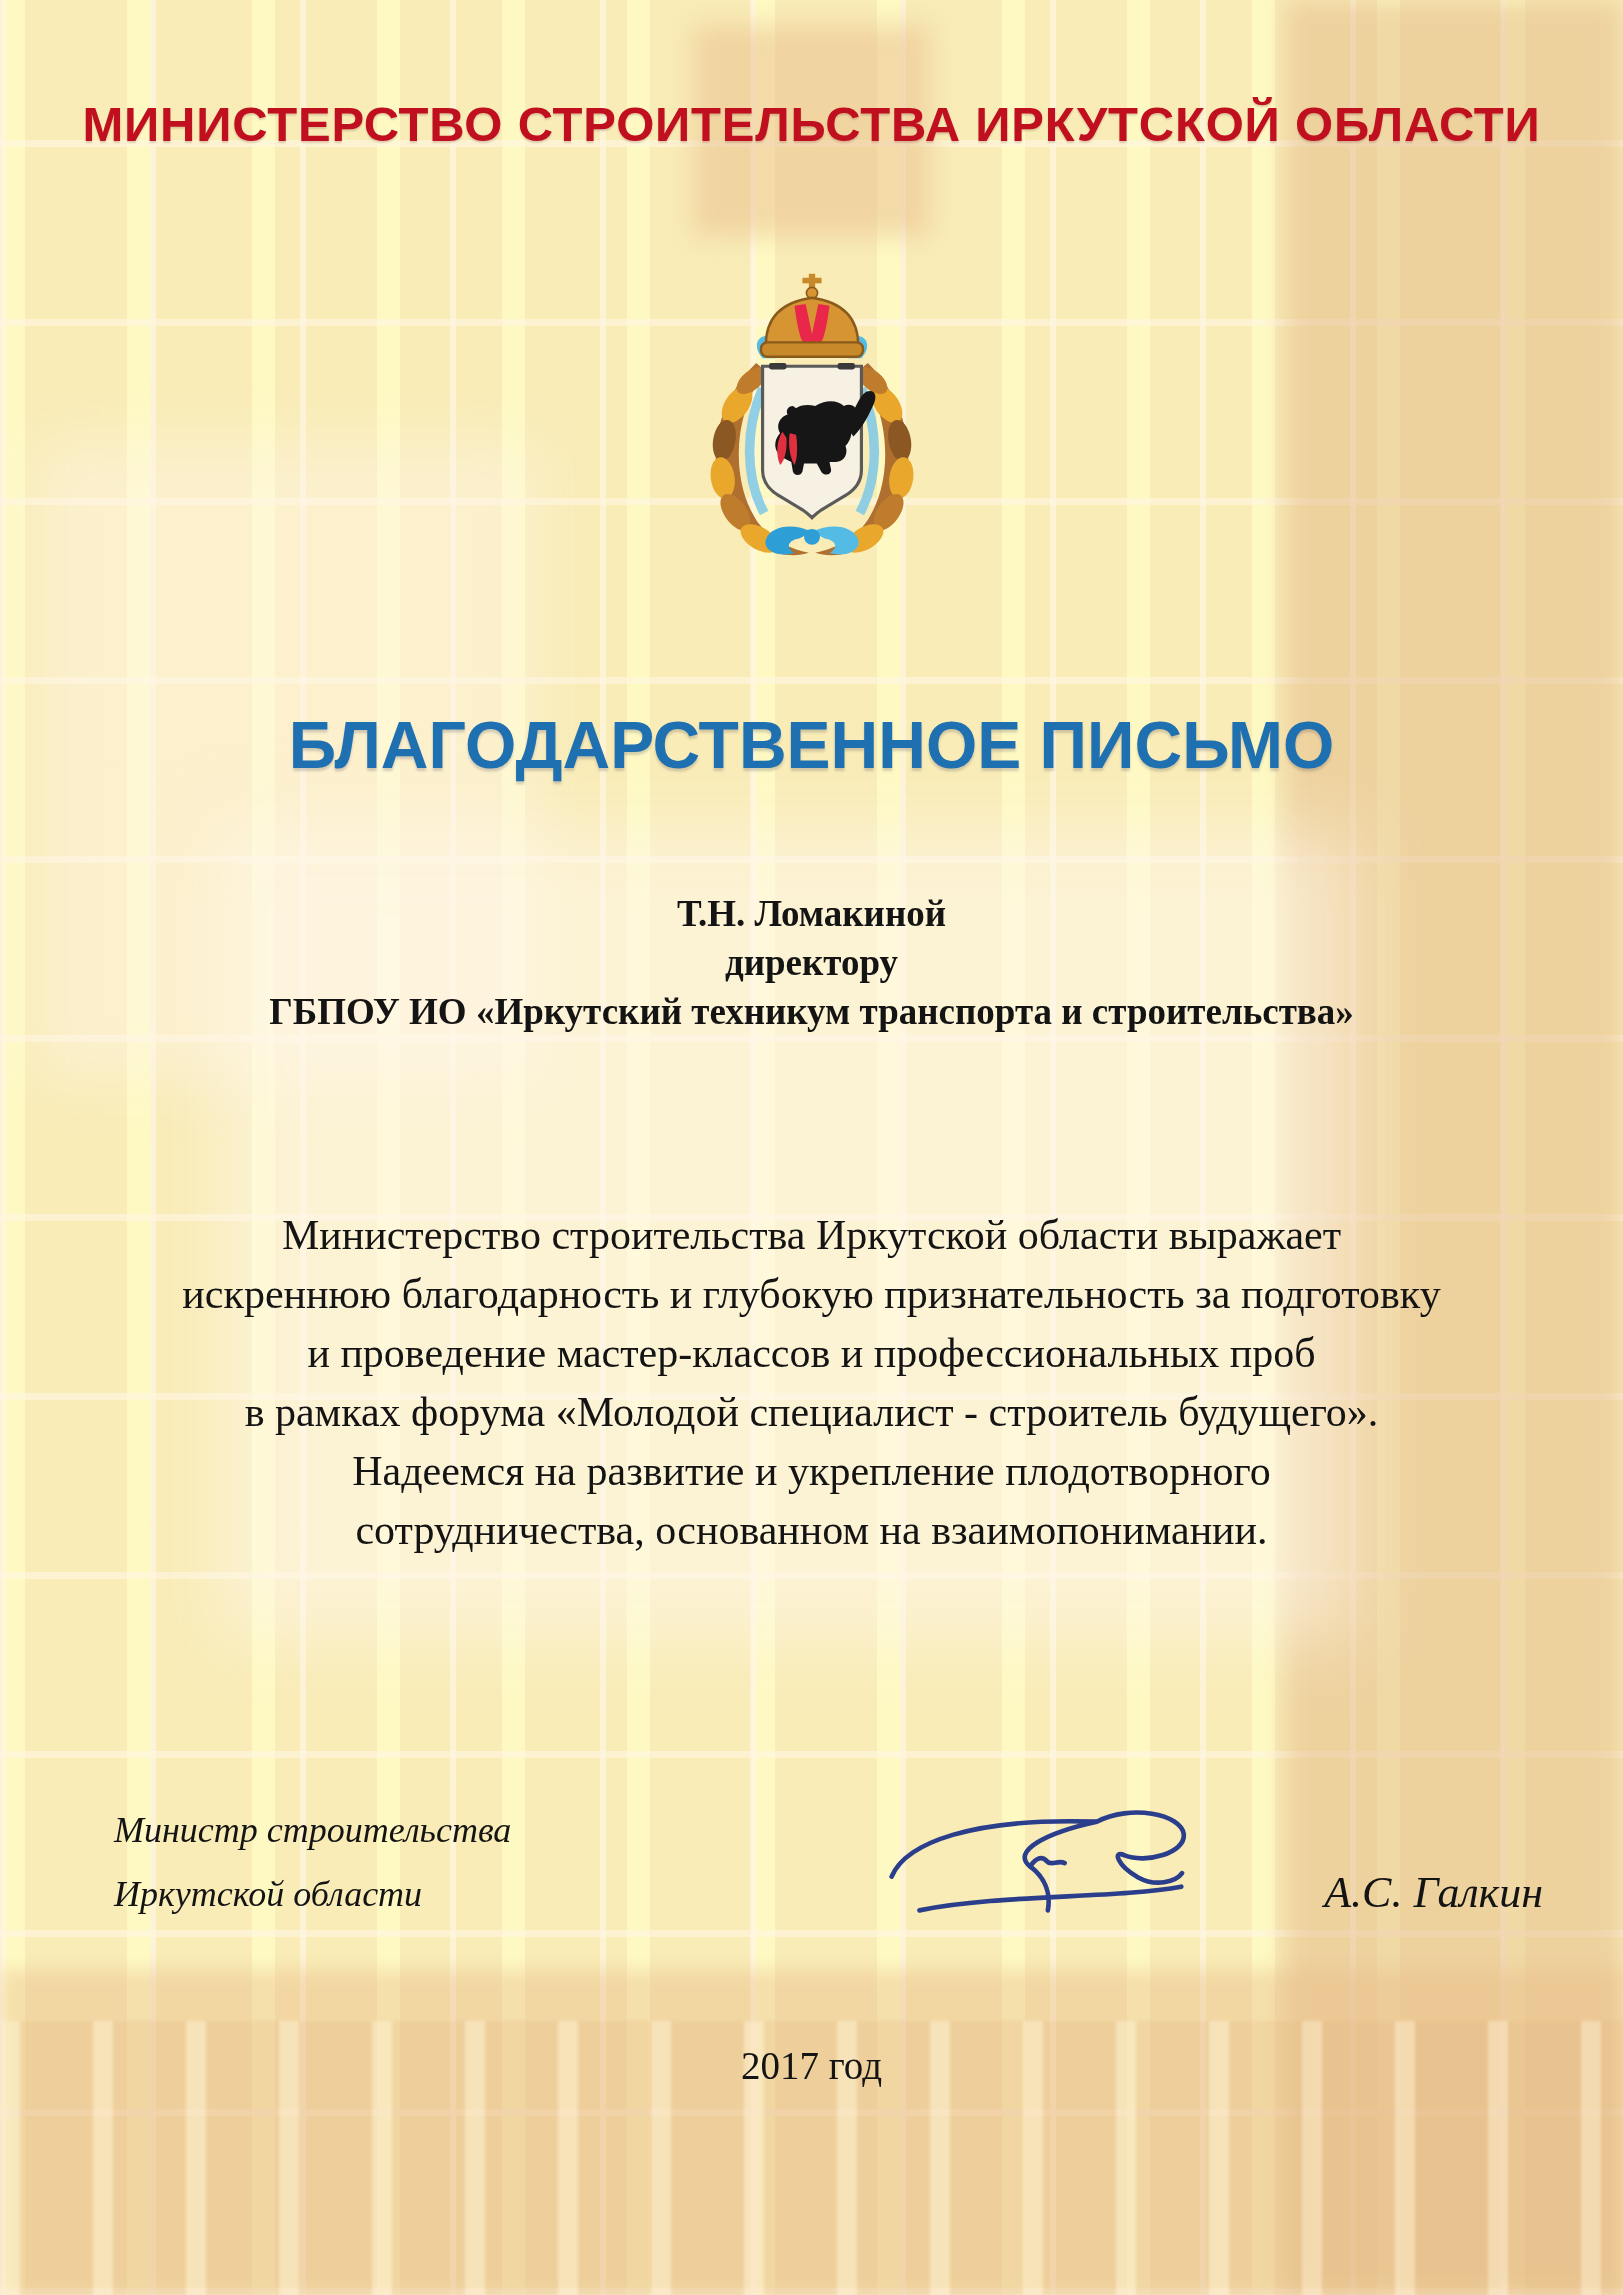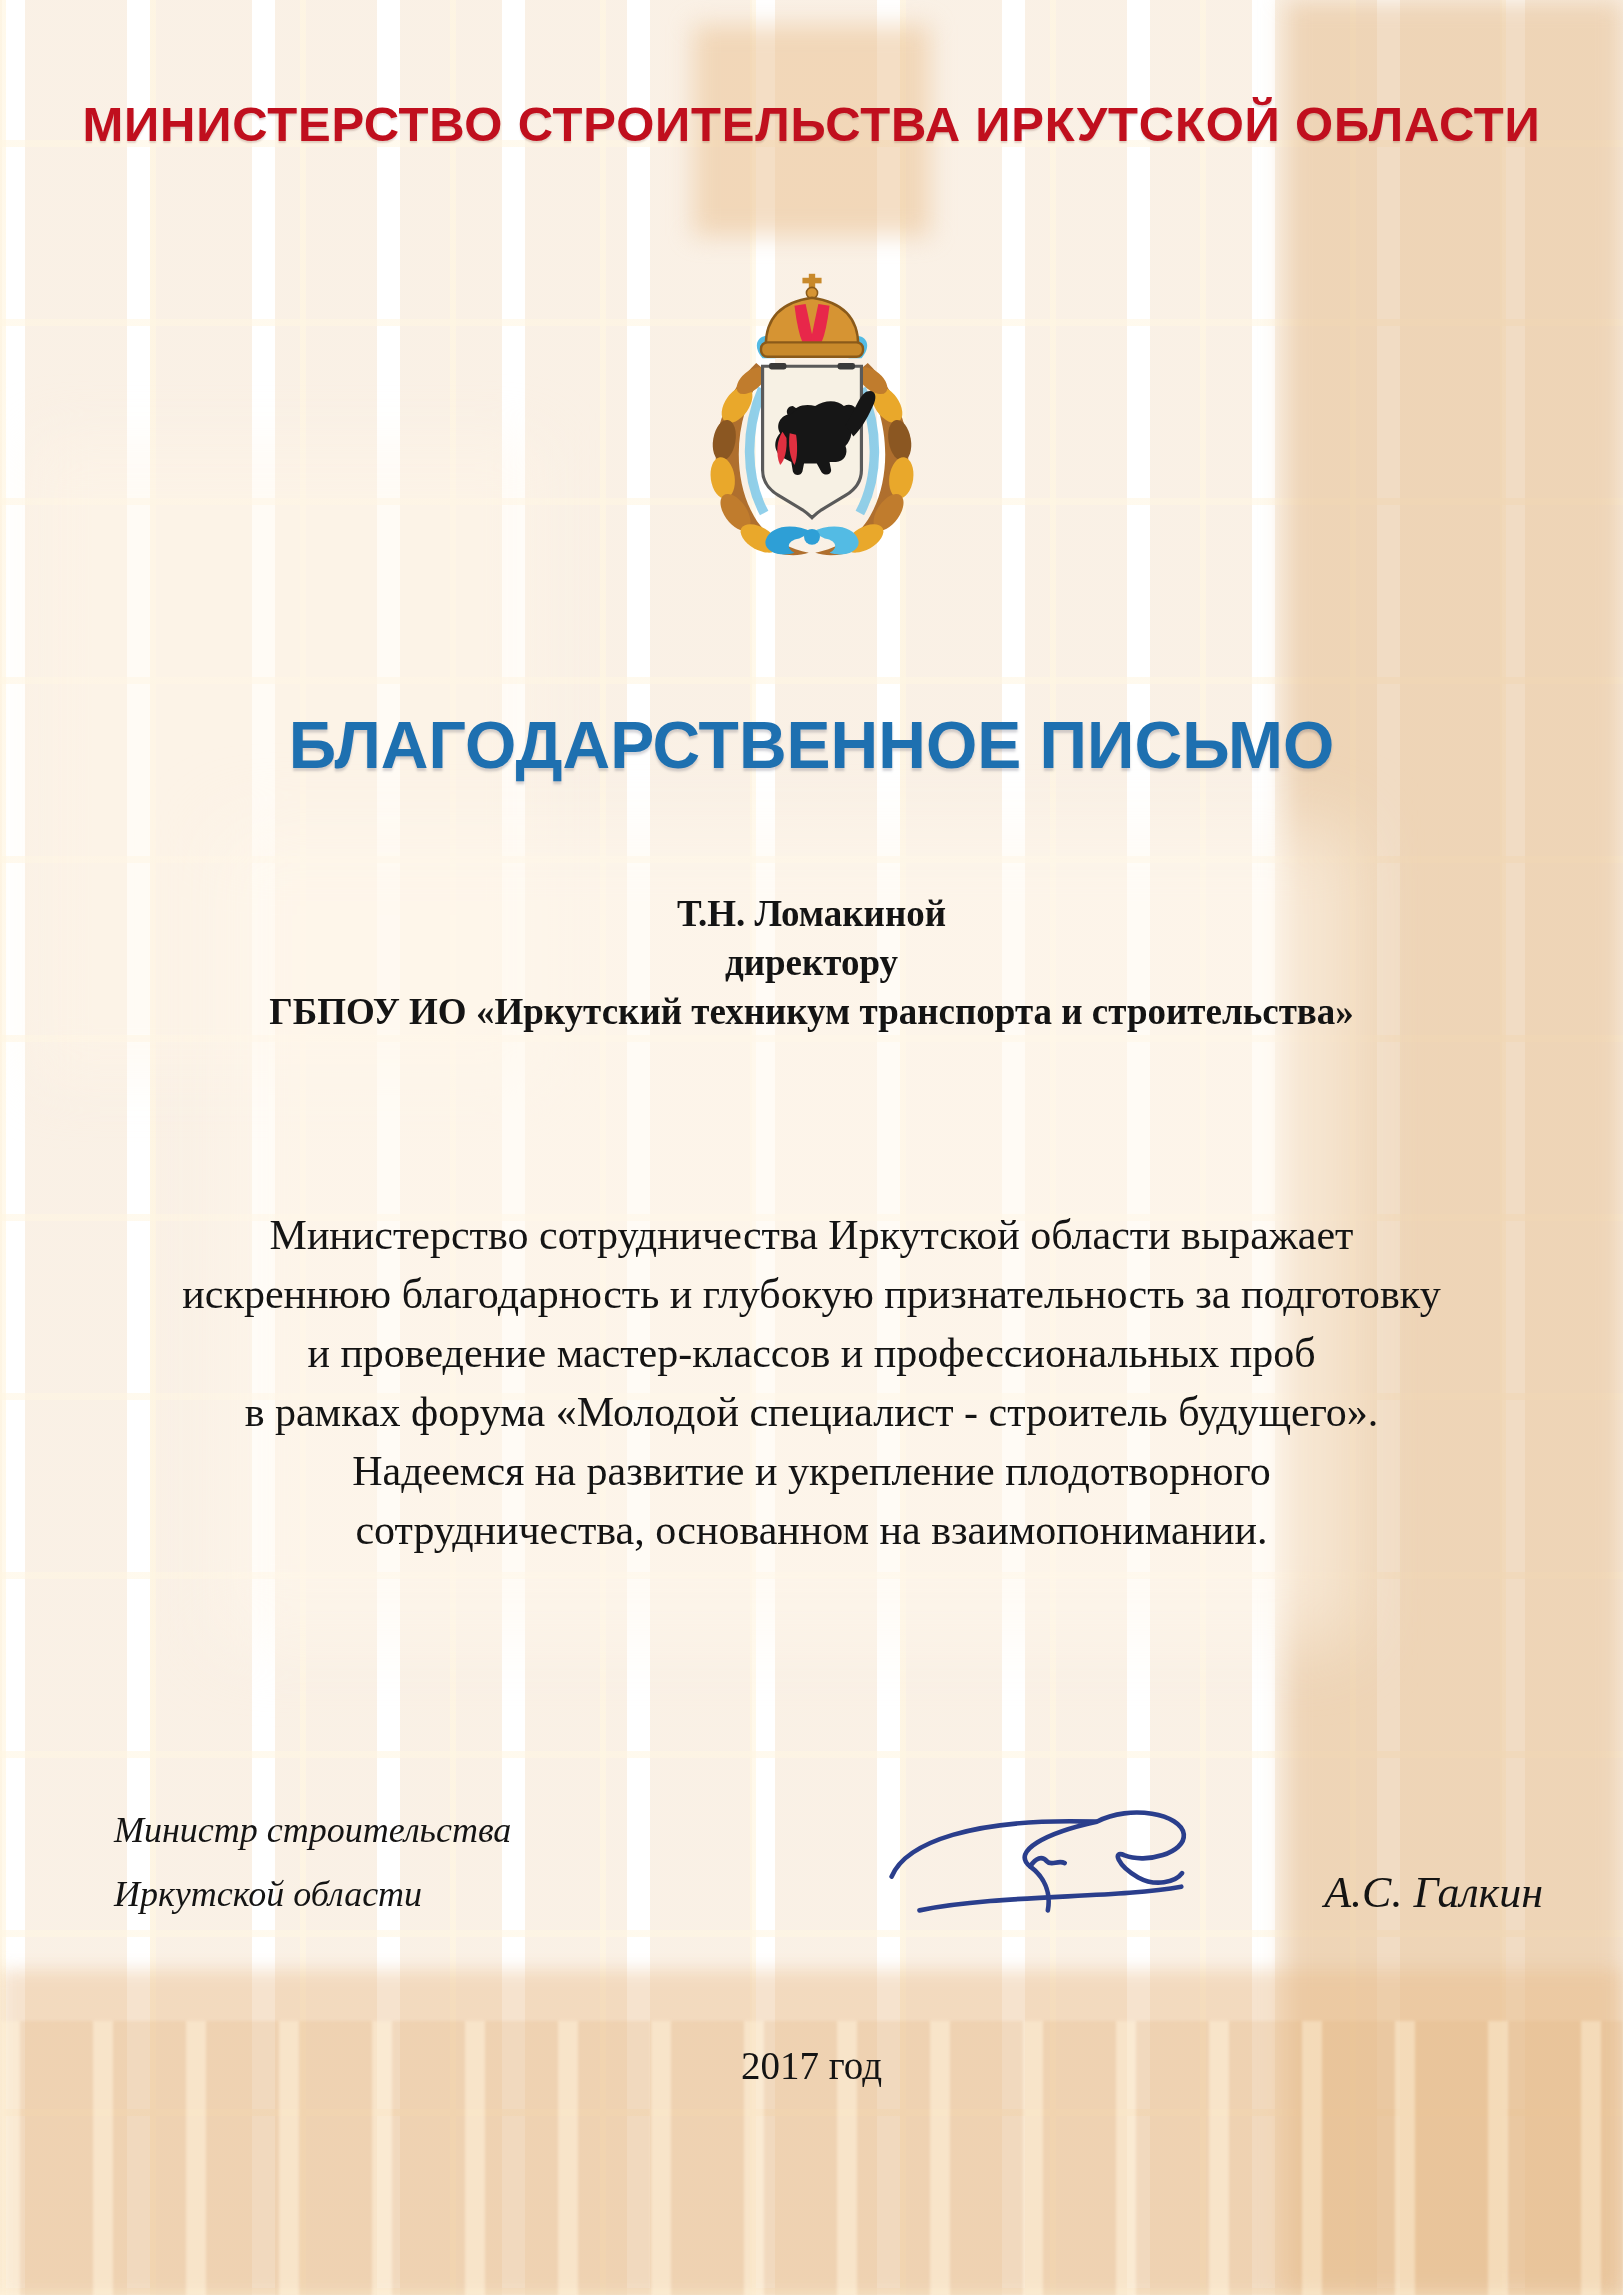--- a/index.html
+++ b/index.html
@@ -1,21 +1,21 @@
 <!DOCTYPE html>
 <html lang="ru" style="font-size:13.5px"><head>
 <meta charset="utf-8">
 <style>
   html,body{margin:0;padding:0;}
   body{background:#e9d2ae;}
   .page{
     position:relative;
     width:1623px;height:2295px;
     overflow:hidden;
-    background-color:#ffffff;
+    background-color:#fef9c3;
     font-family:"Liberation Serif",serif;
     color:#141414;
   }
   
   .bg-layer{position:absolute;inset:0;pointer-events:none;}
   .bg-grid{
     background:
       repeating-linear-gradient(90deg, rgba(255,246,226,.70) 0 6px, rgba(0,0,0,0) 6px 150px),
       repeating-linear-gradient(0deg,  rgba(255,246,226,.60) 0 6.8px, rgba(0,0,0,0) 6.8px 179px),
       repeating-linear-gradient(90deg, rgba(231,189,139,.22) 25px 127px, rgba(0,0,0,0) 127px 150px);
@@ -154,21 +154,21 @@
   <div class="letter-title">БЛАГОДАРСТВЕННОЕ ПИСЬМО</div>
 
   <div class="recipient-block">
     <div>Т.Н. Ломакиной</div>
     <div>директору</div>
     <div>ГБПОУ ИО «Иркутский техникум транспорта и строительства»</div>
   </div>
 
 
   <div class="body-block">
-    <div>Министерство сотрудничества Иркутской области выражает</div>
+    <div>Министерство строительства Иркутской области выражает</div>
     <div>искреннюю благодарность и глубокую признательность за подготовку</div>
     <div>и проведение мастер-классов и профессиональных проб</div>
     <div>в рамках форума «Молодой специалист - строитель будущего».</div>
     <div>Надеемся на развитие и укрепление плодотворного</div>
     <div>сотрудничества, основанном на взаимопонимании.</div>
   </div>
 
   <div class="sig-title">
     <div>Министр строительства</div>
     <div>Иркутской области</div>

